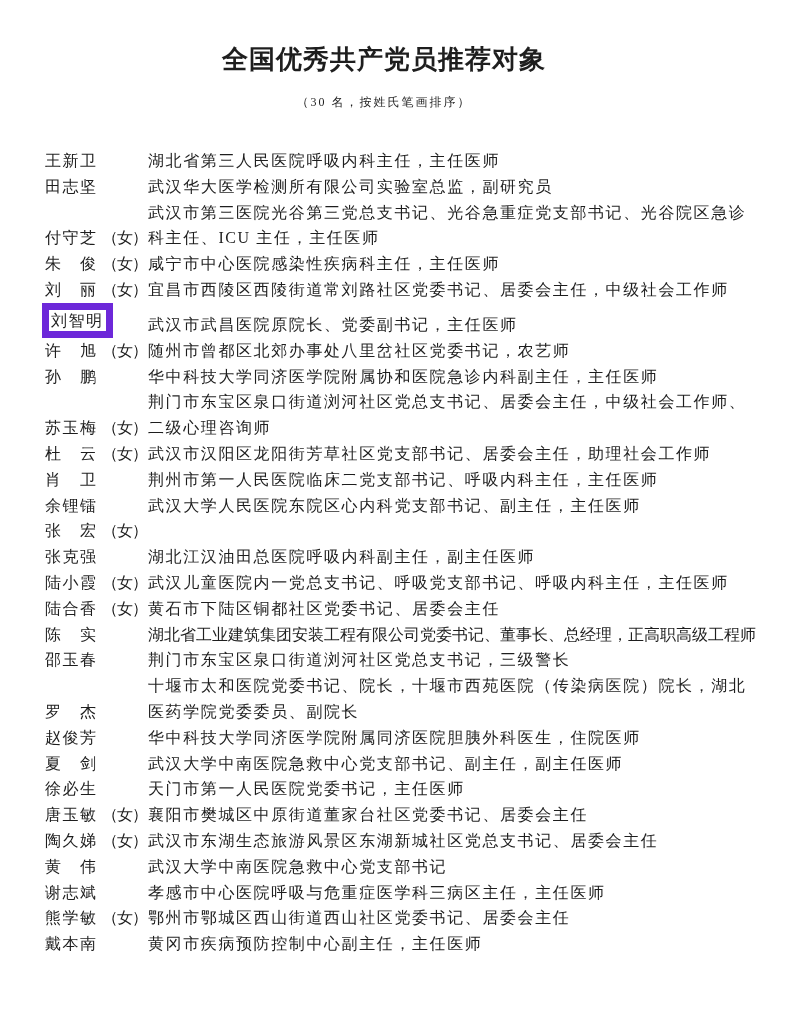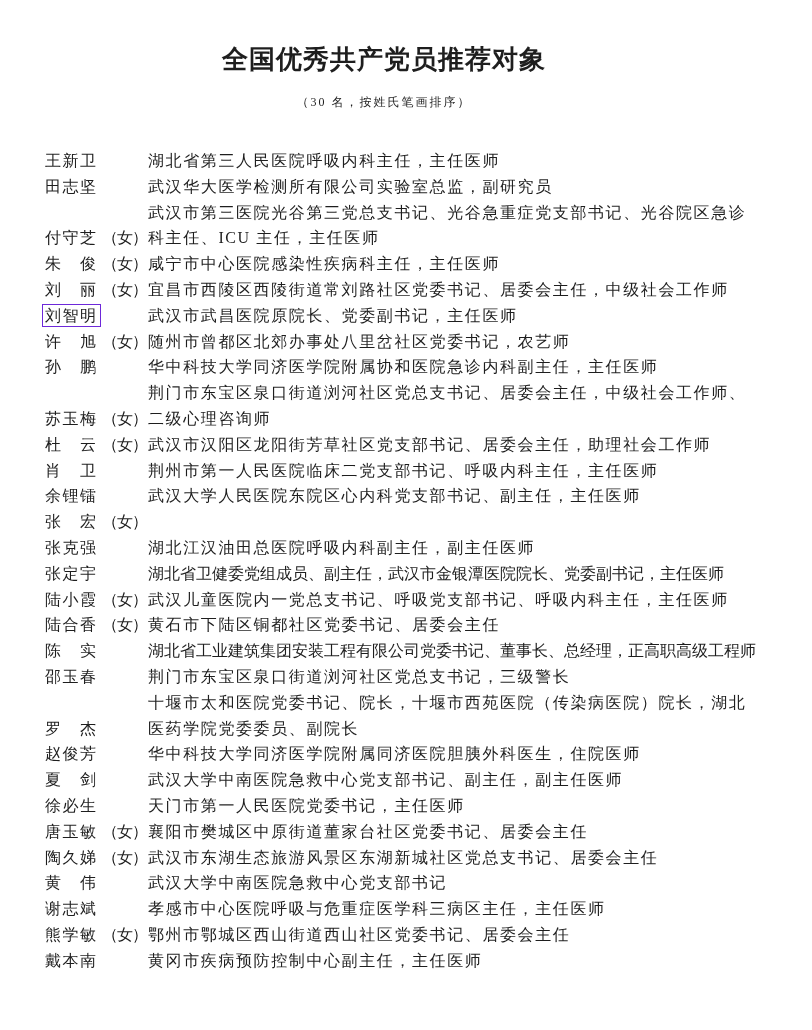--- a/index.html
+++ b/index.html
@@ -39,21 +39,21 @@
   }
   .name {
     width:57px;
     flex:none;
     letter-spacing:1.5px;
     white-space:nowrap;
   }
   .name-inner { display:inline; }
   .name-inner.boxed {
     display:inline-block;
-    border:1px solid #6d28d9;
+    border:7px solid #6d28d9;
     padding:0 2px;
     margin-left:-3px;
     line-height:21px;
   }
   .gender {
     width:46px;
     flex:none;
     letter-spacing:-1px;
     white-space:nowrap;
   }
@@ -175,27 +175,20 @@
   </div>
 
   <div class="entry">
     <span class="name"><span class="name-inner">张克强</span></span>
     <span class="gender"></span>
     <span class="desc">
           <div class="line">湖北江汉油田总医院呼吸内科副主任，副主任医师</div>
         </span>
   </div>
 
-  <div class="entry tight">
-    <span class="name"><span class="name-inner">张定宇</span></span>
-    <span class="gender"></span>
-    <span class="desc">
-          <div class="line">湖北省卫健委党组成员、副主任，武汉市金银潭医院院长、党委副书记，主任医师</div>
-        </span>
-  </div>
 
   <div class="entry">
     <span class="name"><span class="name-inner">陆小霞</span></span>
     <span class="gender">（女）</span>
     <span class="desc">
           <div class="line">武汉儿童医院内一党总支书记、呼吸党支部书记、呼吸内科主任，主任医师</div>
         </span>
   </div>
 
   <div class="entry">

